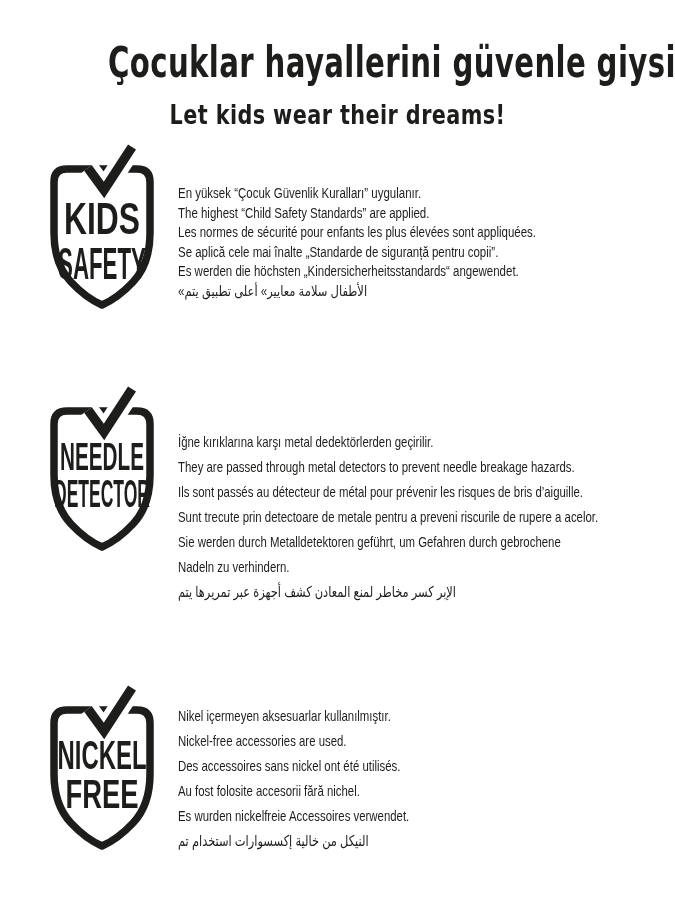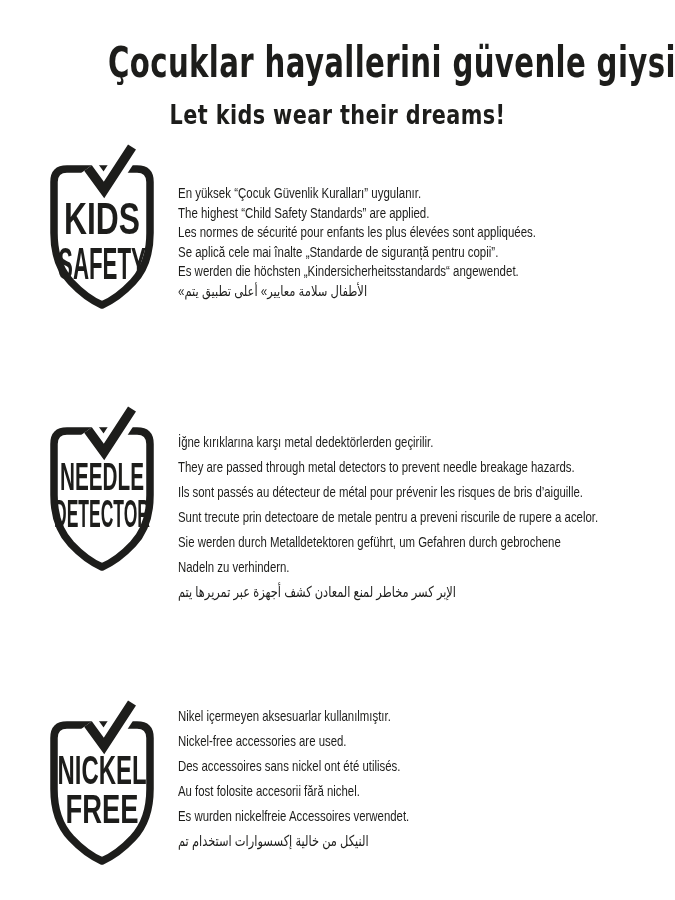--- a/index.html
+++ b/index.html
@@ -59,42 +59,42 @@
       <p>En yüksek “Çocuk Güvenlik Kuralları” uygulanır.</p>
       <p>The highest “Child Safety Standards” are applied.</p>
       <p>Les normes de sécurité pour enfants les plus élevées sont appliquées.</p>
       <p>Se aplică cele mai înalte „Standarde de siguranță pentru copii”.</p>
       <p>Es werden die höchsten „Kindersicherheitsstandards“ angewendet.</p>
       <p>‎«يتم‎ تطبيق‎ أعلى‎ «معايير‎ سلامة‎ الأطفال</p>
     </div>
   </section>
 
   <section>
-    <div class="badge" style="top:400px">
+    <div class="badge" style="top:380px">
       <svg viewBox="0 0 112 174" aria-hidden="true">
         <path class="shield" d="M 21 31 L 91 31 Q 104 31 104 44 L 104 95 Q 104 126 87 144 Q 72 160 56 167 Q 40 160 25 144 Q 8 126 8 95 L 8 44 Q 8 31 21 31 Z"></path>
         <path class="check-halo" d="M 42 30 L 58 52 L 86 9"></path>
         <path class="check" d="M 42 30 L 58 52 L 86 9"></path>
         <text class="badge-word" x="56" y="90" font-size="38" textLength="84" lengthAdjust="spacingAndGlyphs">NEEDLE</text>
         <text class="badge-word" x="56" y="127" font-size="38" textLength="96" lengthAdjust="spacingAndGlyphs">DETECTOR</text>
       </svg>
     </div>
     <div class="lines block-b" style="top:429px">
       <p>İğne kırıklarına karşı metal dedektörlerden geçirilir.</p>
       <p>They are passed through metal detectors to prevent needle breakage hazards.</p>
       <p>Ils sont passés au détecteur de métal pour prévenir les risques de bris d’aiguille.</p>
       <p>Sunt trecute prin detectoare de metale pentru a preveni riscurile de rupere a acelor.</p>
       <p>Sie werden durch Metalldetektoren geführt, um Gefahren durch gebrochene</p>
       <p>Nadeln zu verhindern.</p>
       <p>‎يتم‎ تمريرها‎ عبر‎ أجهزة‎ كشف‎ المعادن‎ لمنع‎ مخاطر‎ كسر‎ الإبر</p>
     </div>
   </section>
 
   <section>
-    <div class="badge" style="top:694px">
+    <div class="badge" style="top:679px">
       <svg viewBox="0 0 112 174" aria-hidden="true">
         <path class="shield" d="M 21 31 L 91 31 Q 104 31 104 44 L 104 95 Q 104 126 87 144 Q 72 160 56 167 Q 40 160 25 144 Q 8 126 8 95 L 8 44 Q 8 31 21 31 Z"></path>
         <path class="check-halo" d="M 42 30 L 58 52 L 86 9"></path>
         <path class="check" d="M 42 30 L 58 52 L 86 9"></path>
         <text class="badge-word" x="56" y="90" font-size="41" textLength="89" lengthAdjust="spacingAndGlyphs">NICKEL</text>
         <text class="badge-word" x="56" y="129" font-size="41" textLength="73" lengthAdjust="spacingAndGlyphs">FREE</text>
       </svg>
     </div>
     <div class="lines block-b" style="top:703px">
       <p>Nikel içermeyen aksesuarlar kullanılmıştır.</p>

